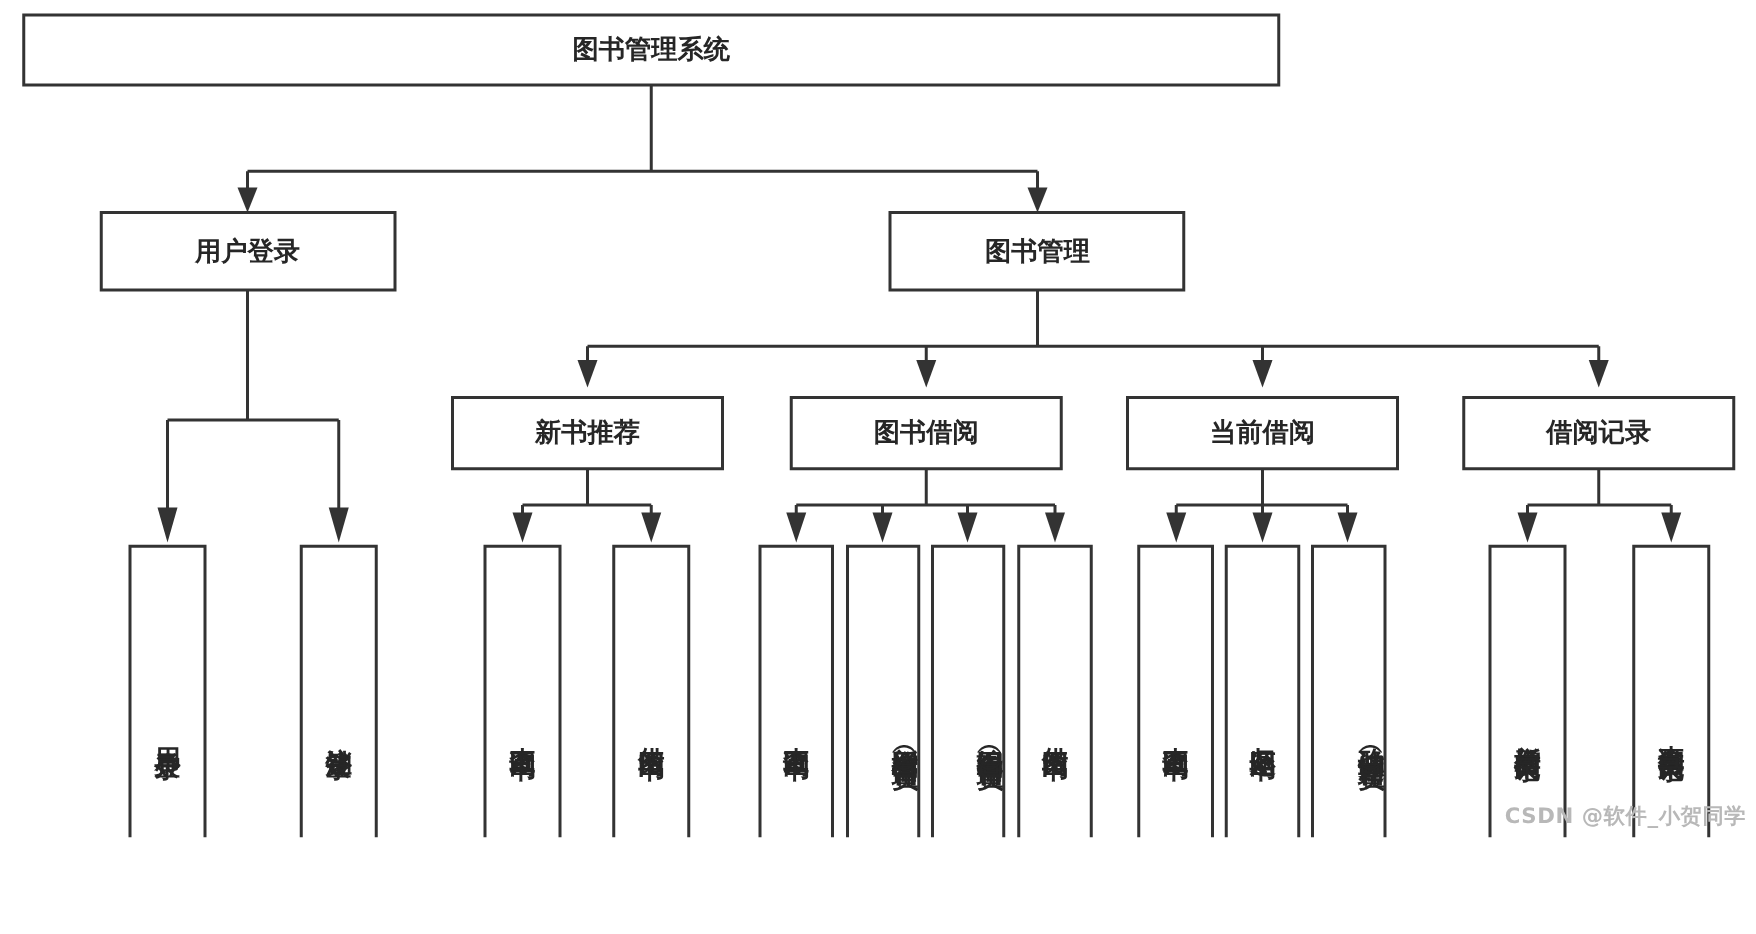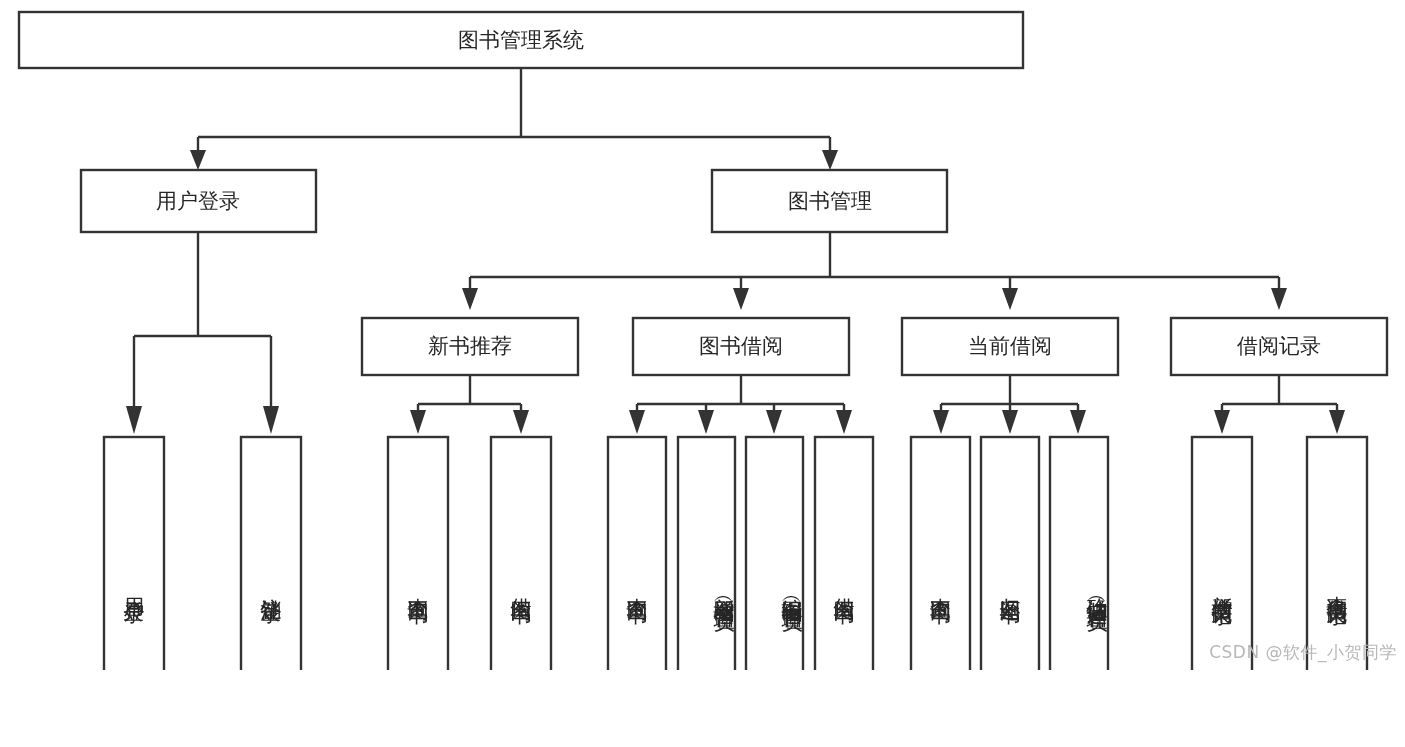--- a/index.html
+++ b/index.html
@@ -7,20 +7,21 @@
     padding: 0;
     background: #ffffff;
   }
   #canvas-wrap {
     position: relative;
     width: 1405px;
     height: 670px;
     background: #ffffff;
     overflow: hidden;
     font-family: "DejaVu Sans", "Liberation Sans", sans-serif;
+    font-weight: bold;
   }
   svg#diagram {
     position: absolute;
     left: 0;
     top: 0;
     width: 1405px;
     height: 747px;
   }
   .node-rect {
     fill: #ffffff;

